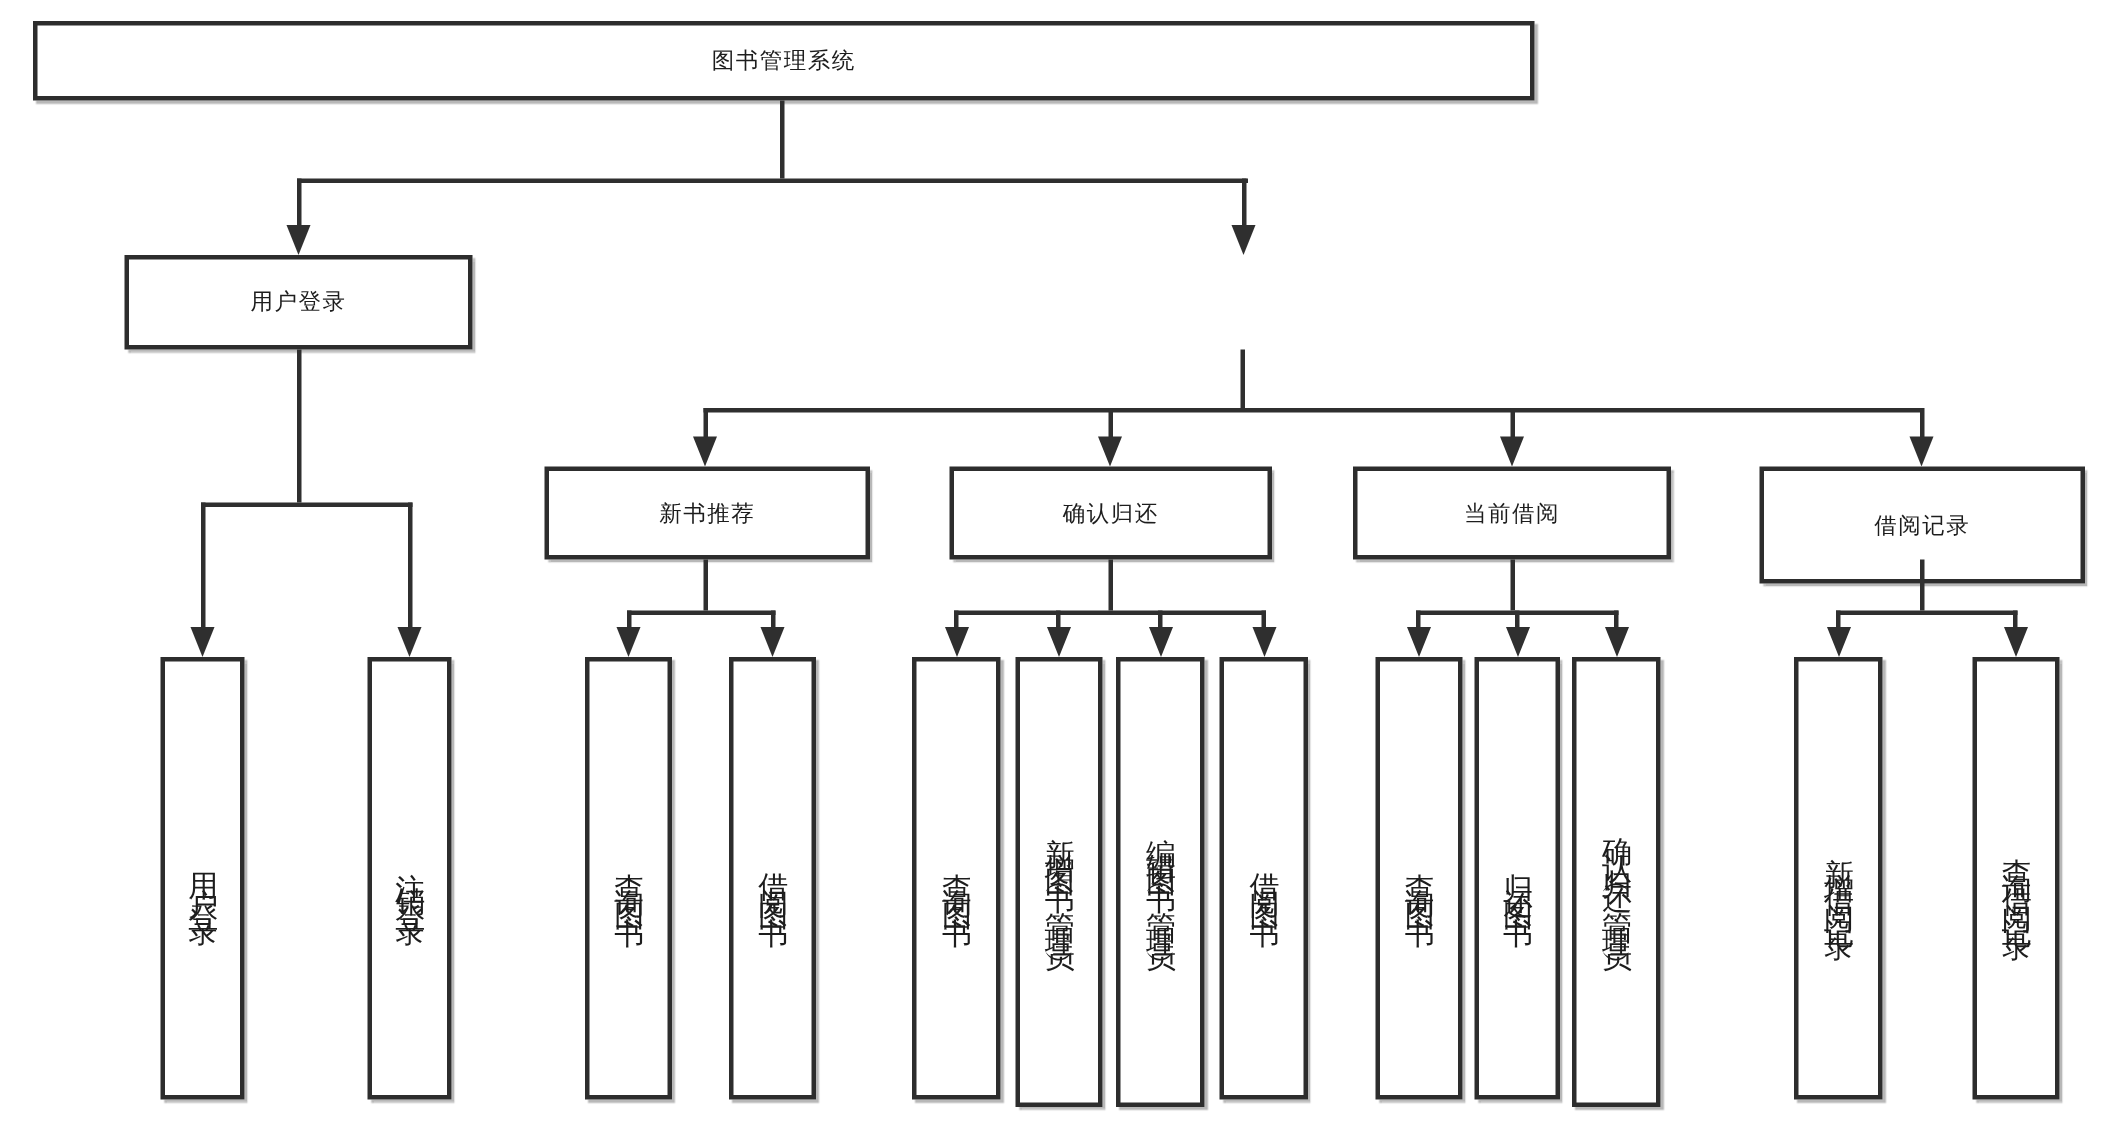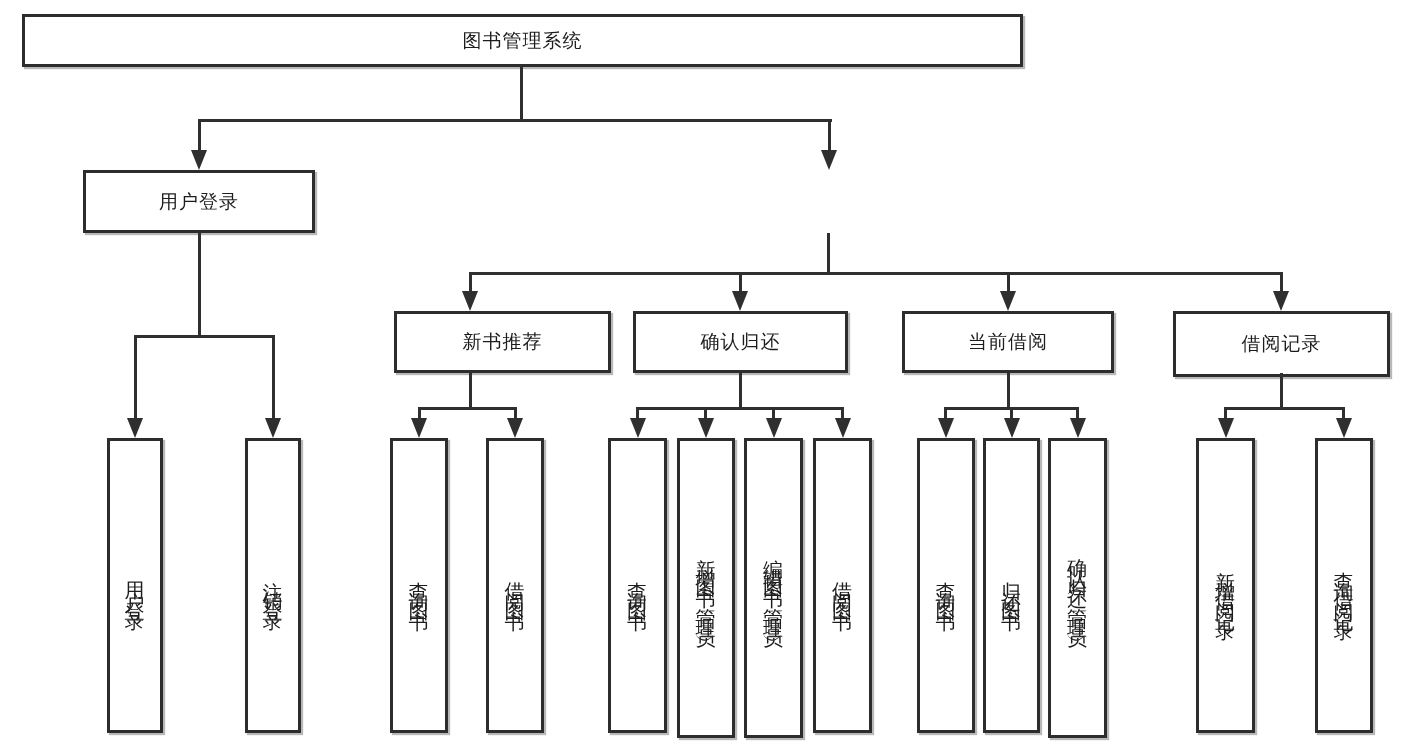--- a/index.html
+++ b/index.html
@@ -5,21 +5,21 @@
   html,body{margin:0;padding:0;background:#fff;}
   .stage{
     position:relative;width:1405px;height:747px;background:#ffffff;
     font-family:"Liberation Sans", sans-serif;overflow:hidden;
   }
   .box{
     position:absolute;box-sizing:border-box;border:3px solid #2d2d2d;background:#ffffff;
     display:flex;align-items:center;justify-content:center;color:#1d1d1d;
     box-shadow:2px 2px 1px rgba(0,0,0,0.28);
   }
-  .hbox{font-size:19px;letter-spacing:1px;}
+  .hbox{font-size:15px;letter-spacing:1px;}
   .vbox .vtext{
     writing-mode:vertical-rl;text-orientation:mixed;
     font-size:20px;line-height:1;letter-spacing:10px;
   }
   .vline{position:absolute;width:3px;background:#2f2f2f;}
   .hline{position:absolute;height:3px;background:#2f2f2f;}
   .arr{
     position:absolute;width:0;height:0;
     border-left:8px solid transparent;border-right:8px solid transparent;
     border-top:20px solid #2f2f2f;
@@ -57,30 +57,30 @@
   <div class="hline" style="left:469px;top:272px;width:813px;"></div>
   <div class="vline" style="left:469px;top:272px;height:24px;"></div>
   <div class="arr" style="left:462px;top:291px;"></div>
   <div class="vline" style="left:739px;top:272px;height:24px;"></div>
   <div class="arr" style="left:732px;top:291px;"></div>
   <div class="vline" style="left:1007px;top:272px;height:24px;"></div>
   <div class="arr" style="left:1000px;top:291px;"></div>
   <div class="vline" style="left:1280px;top:272px;height:24px;"></div>
   <div class="arr" style="left:1273px;top:291px;"></div>
 
-  <div class="box hbox" style="left:363px;top:311px;width:217px;height:62px;margin-left:31px;">
+  <div class="box hbox" style="left:363px;top:311px;width:217px;height:62px;">
     <span>新书推荐</span>
   </div>
   <div class="box hbox" style="left:633px;top:311px;width:215px;height:62px;">
     <span>确认归还</span>
   </div>
   <div class="box hbox" style="left:902px;top:311px;width:212px;height:62px;">
     <span>当前借阅</span>
   </div>
-  <div class="box hbox" style="left:1173px;top:311px;width:217px;height:66px;">
+  <div class="box hbox" style="left:1173px;top:311px;width:217px;height:78px;">
     <span>借阅记录</span>
   </div>
 
   <div class="vline" style="left:469px;top:373px;height:34px;"></div>
   <div class="hline" style="left:418px;top:407px;width:99px;"></div>
   <div class="vline" style="left:418px;top:407px;height:15px;"></div>
   <div class="arr" style="left:411px;top:418px;"></div>
   <div class="vline" style="left:514px;top:407px;height:15px;"></div>
   <div class="arr" style="left:507px;top:418px;"></div>
 

